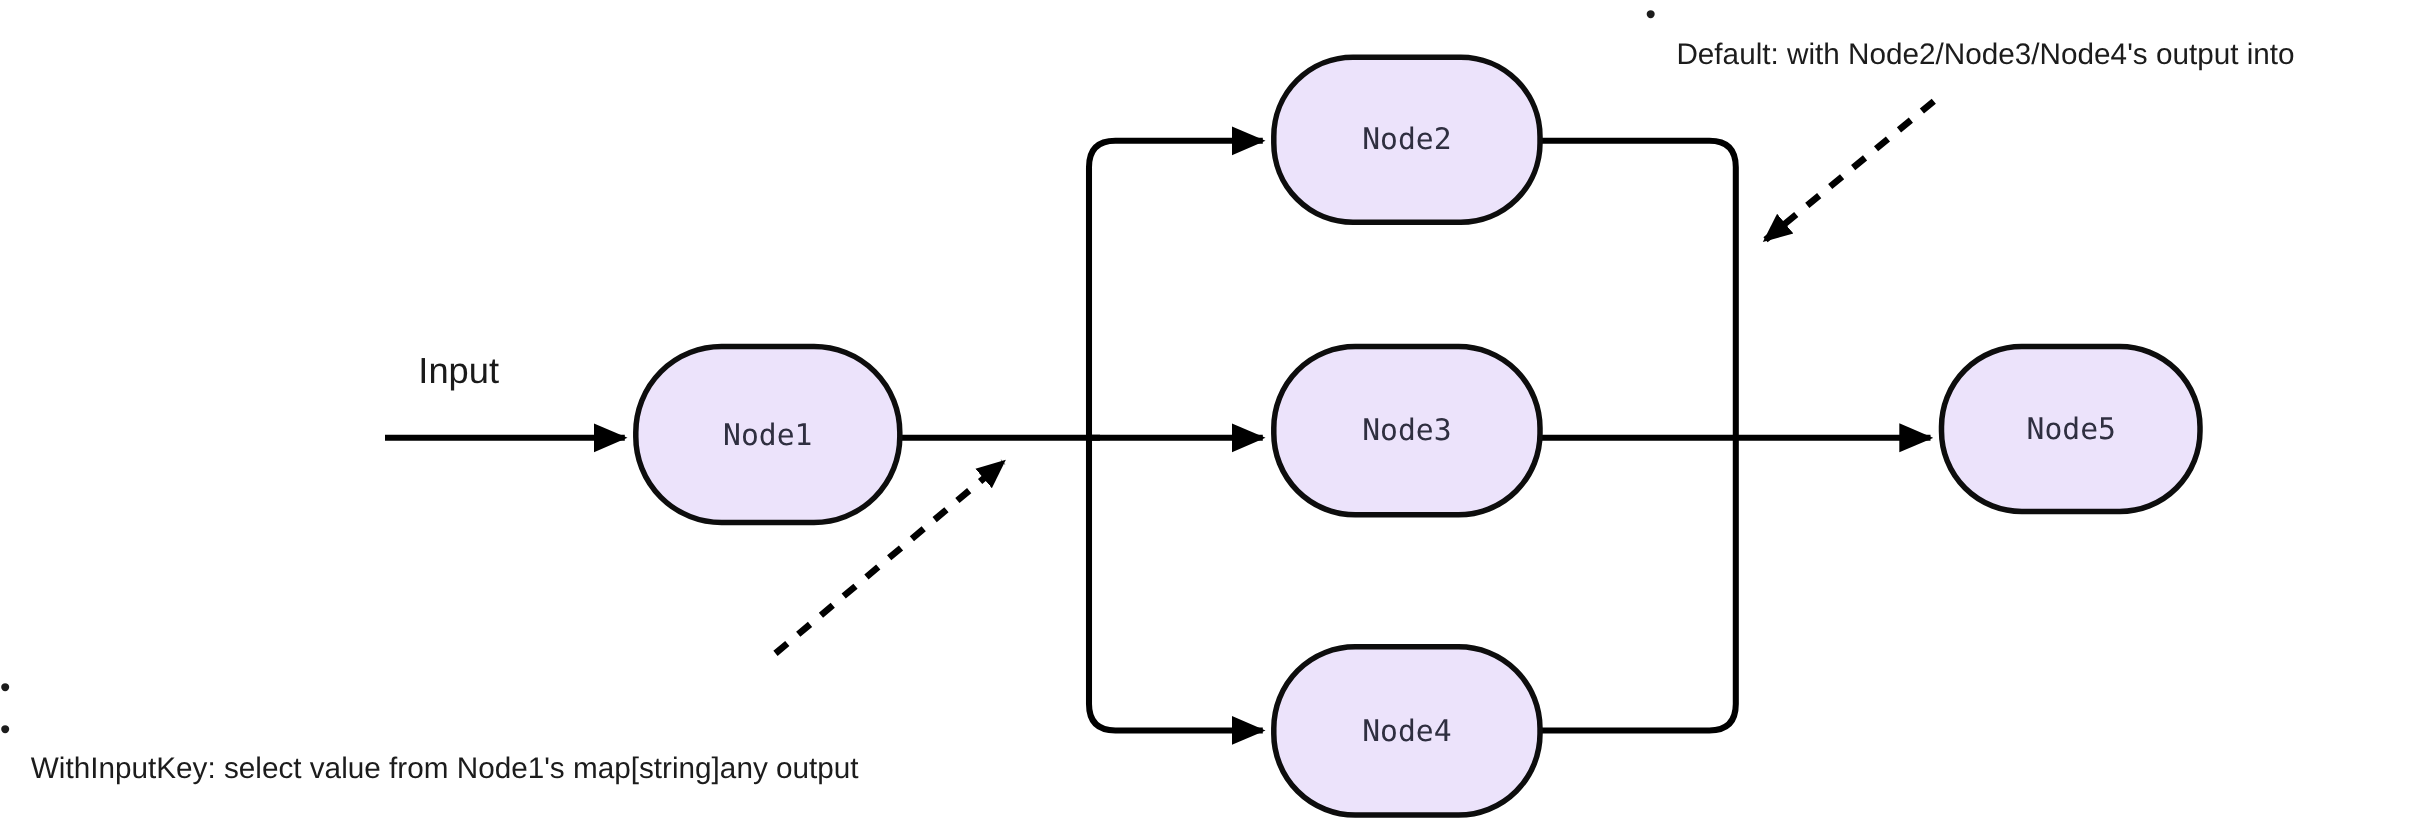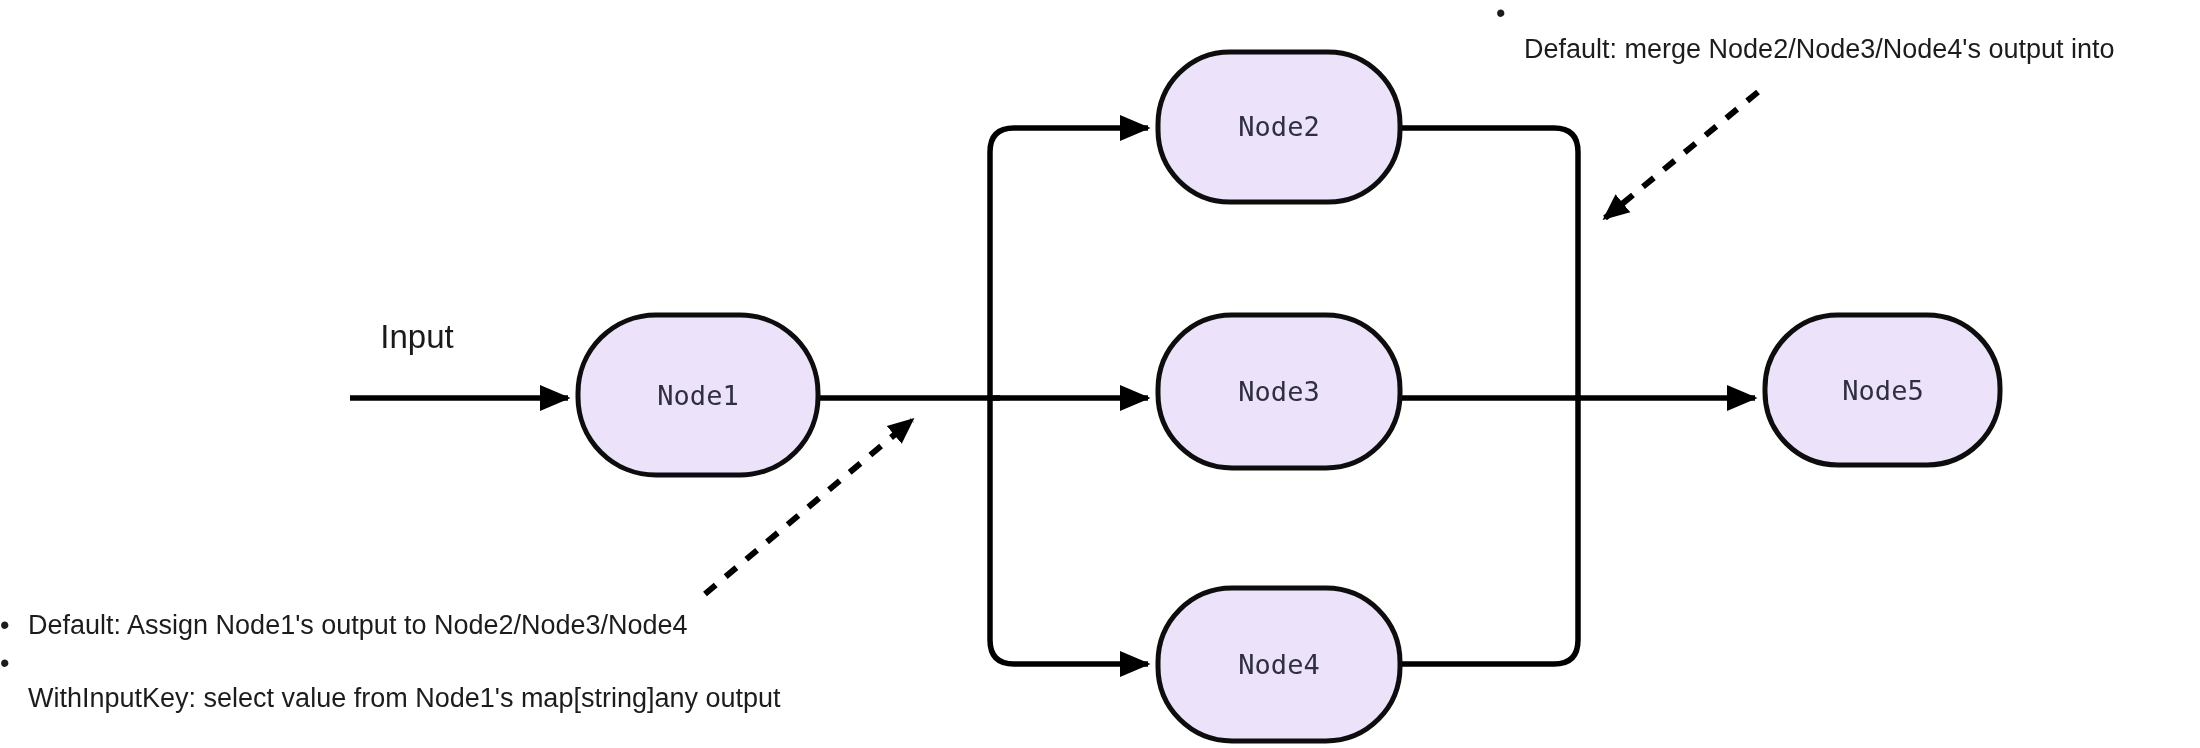--- a/index.html
+++ b/index.html
@@ -187,29 +187,28 @@
 
     <g>
       <path class="edge-dashed" d="M 1758 92 L 1605 218" marker-end="url(#arrowDashed)"></path>
     </g>
   </svg>
 
   <div class="note" id="note-top">
     <div class="note-row">
       <span class="note-bullet">•</span>
       <span class="note-text">
-        <span style="display:block;text-align:left;">Default: merge Node2/Node3/Node4's output into</span>
+        <span style="display:block;text-align:left;">Default: with Node2/Node3/Node4's output into</span>
       </span>
     </div>
   </div>
 
   <div class="note" id="note-bottom">
     <div class="note-row">
       <span class="note-bullet">•</span>
-      <span class="note-text">Default: Assign Node1's output to Node2/Node3/Node4</span>
     </div>
     <div class="note-row">
       <span class="note-bullet">•</span>
       <span class="note-text">
         <span style="display:block;text-align:center;">WithInputKey: select value from Node1's map[string]any output</span>
         
       </span>
     </div>
   </div>
 

